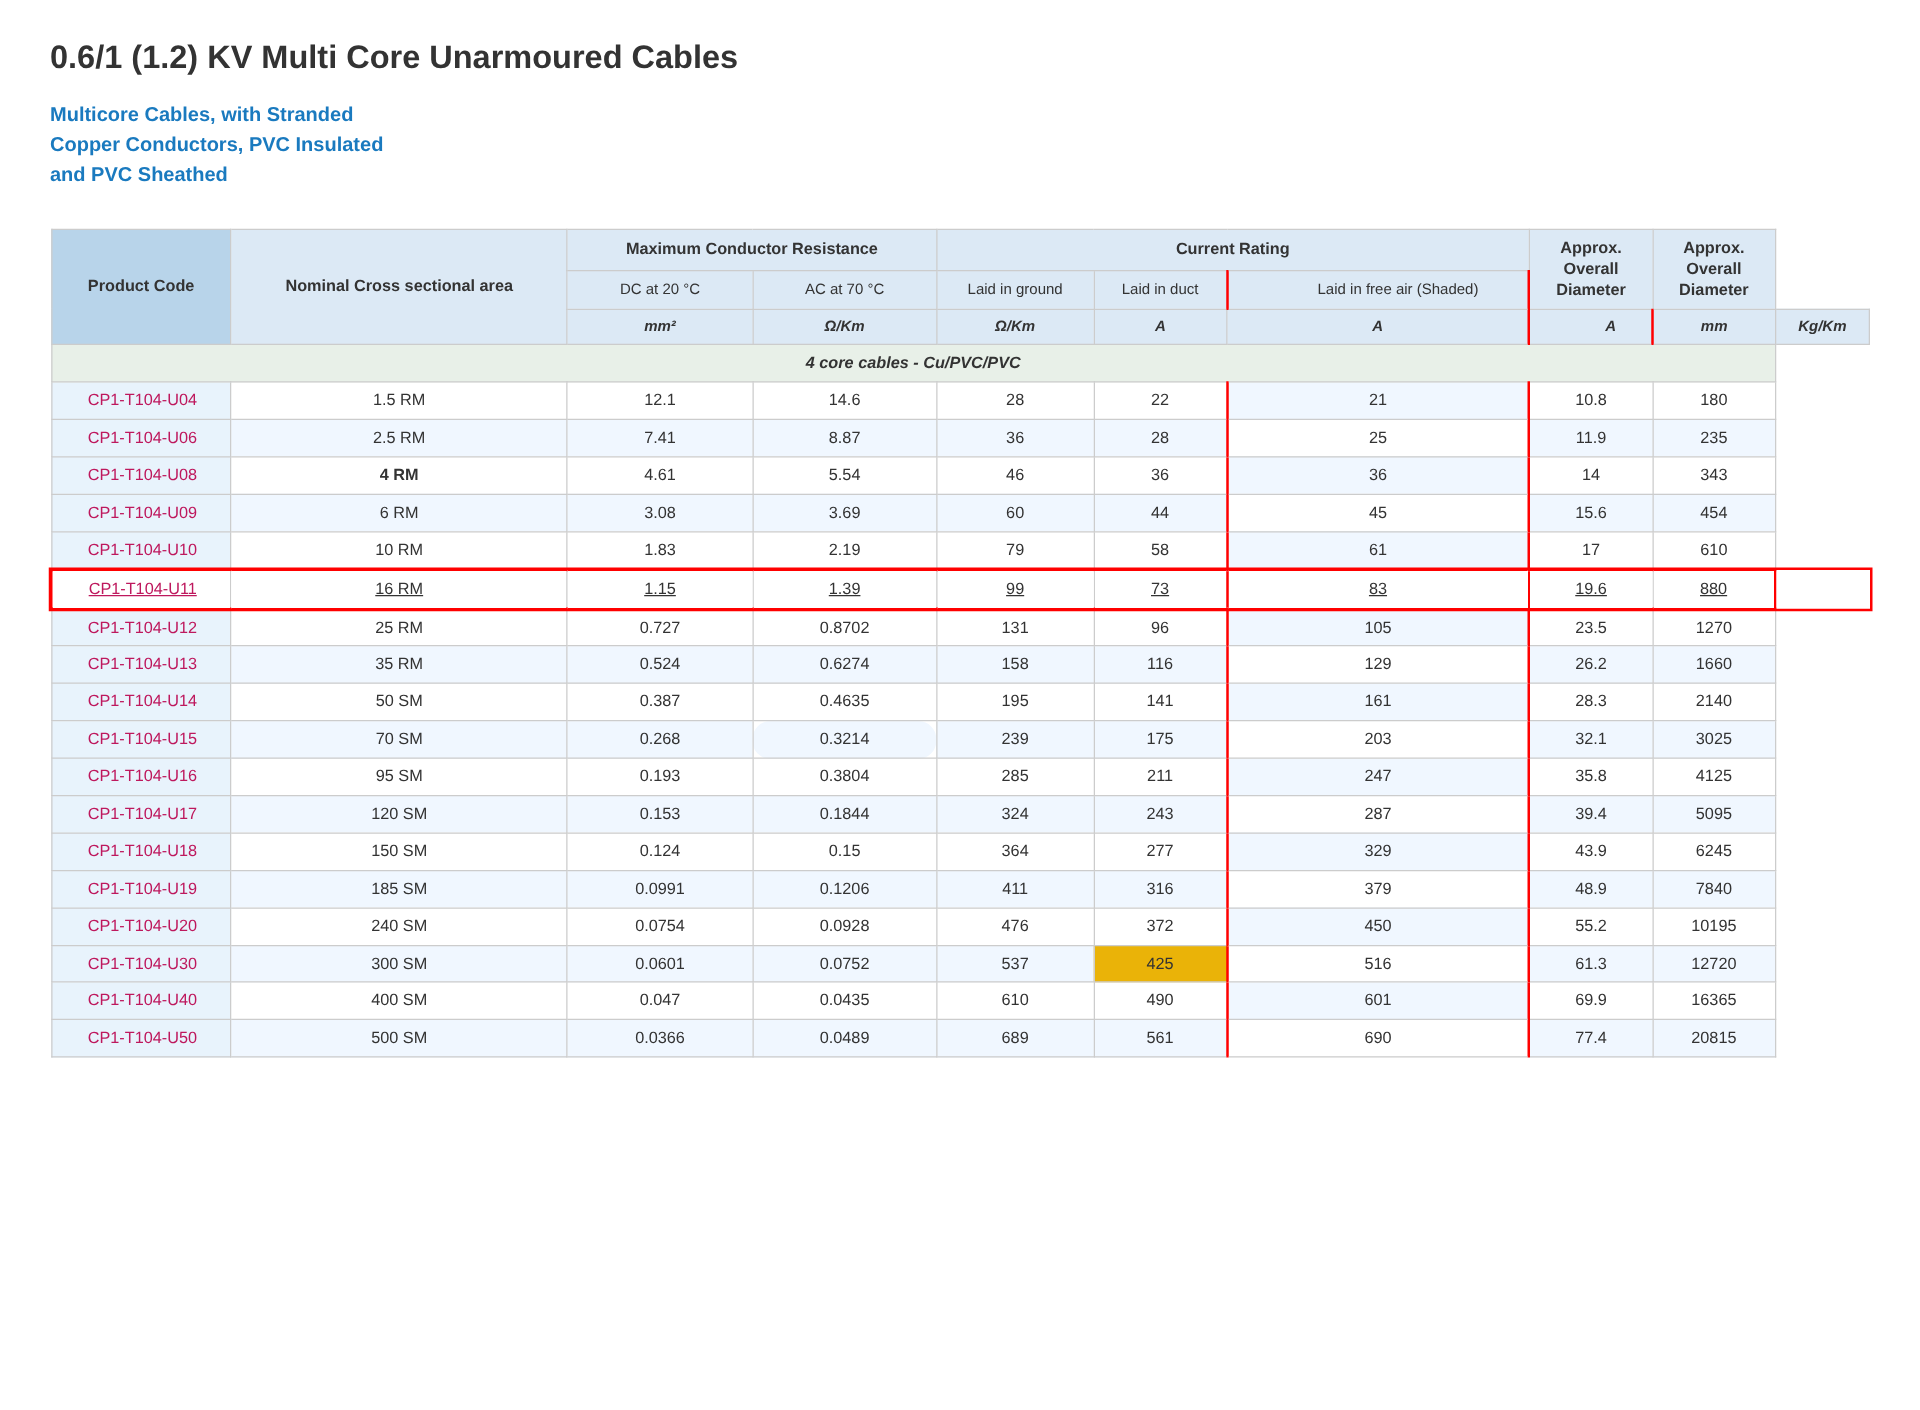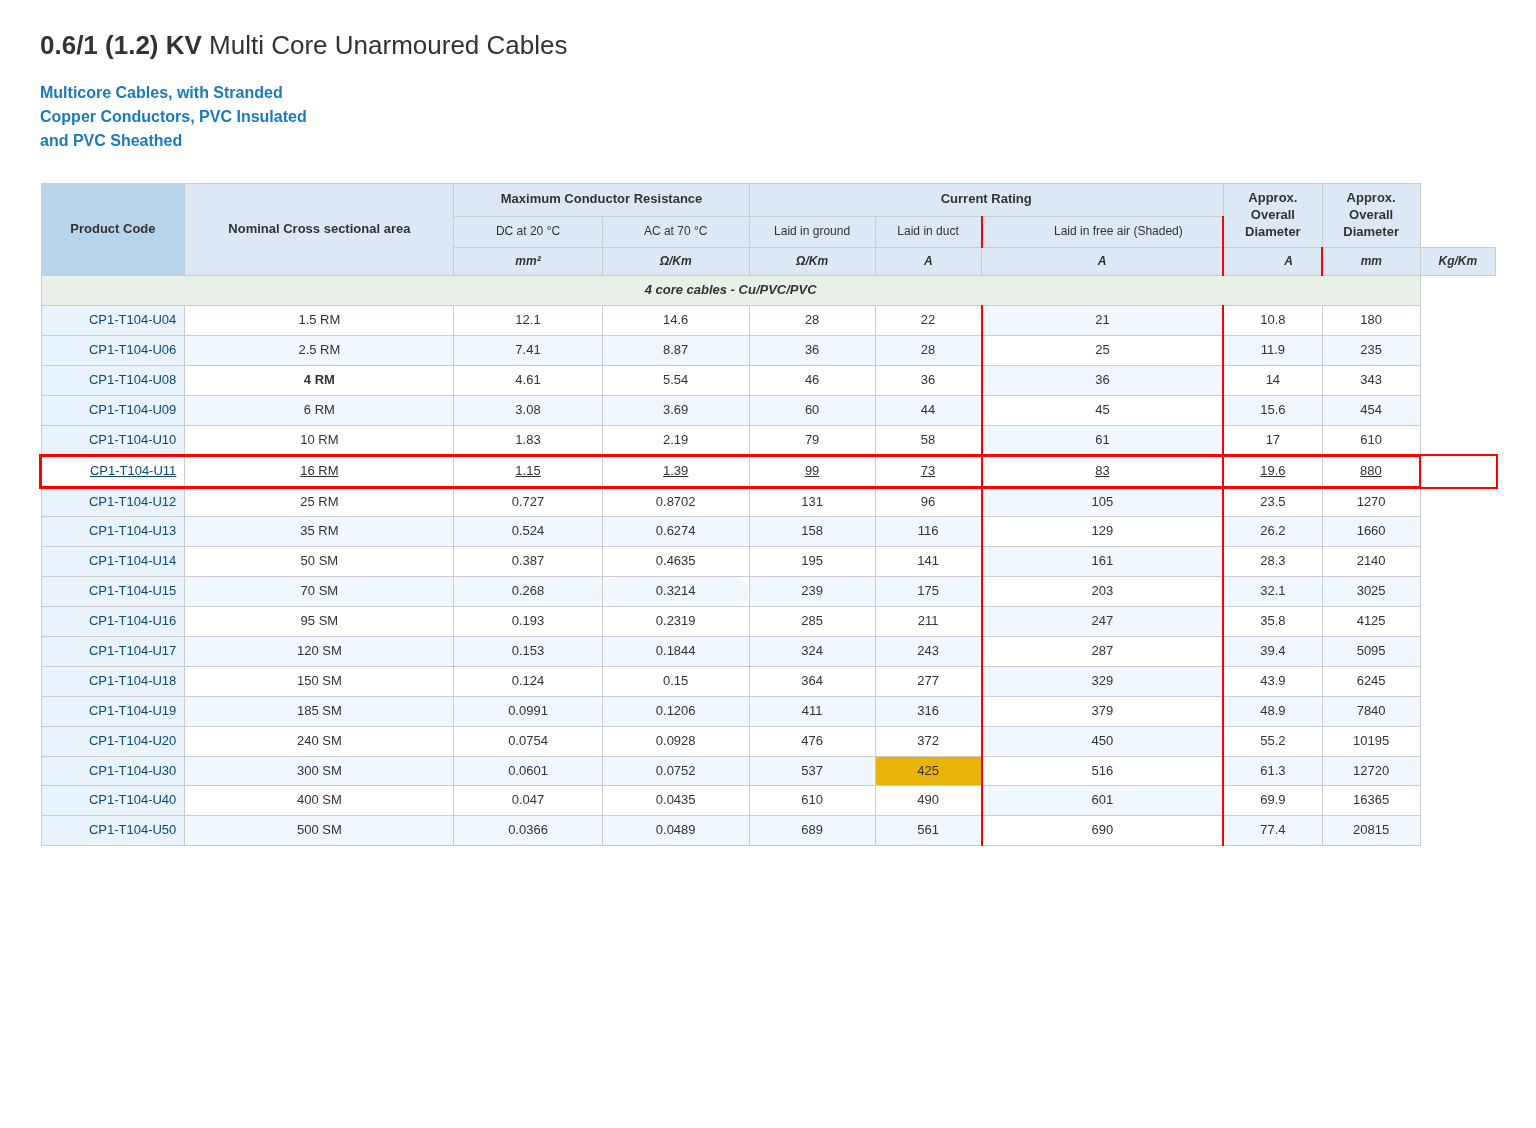--- a/index.html
+++ b/index.html
@@ -8,21 +8,21 @@
       background: #fff;
       padding: 30px 40px;
       color: #333;
       font-size: 14px;
     }
     .page-title {
       font-size: 26px;
       margin-bottom: 20px;
       color: #333;
     }
-    .page-title strong { font-weight: 400; }
+    .page-title strong { font-weight: 700; }
     .intro-section {
       display: flex;
       align-items: center;
       margin-bottom: 30px;
       gap: 40px;
     }
     .intro-text {
       color: #1a7abf;
       font-weight: bold;
       font-size: 16px;
@@ -136,24 +136,24 @@
     .col-free-air {
       border-left: 2px solid red;
       border-right: 2px solid red;
     }
     .col-free-air-header {
       border-left: 2px solid red !important;
       border-right: 2px solid red !important;
       padding-left: 40px;
     }
     .product-code-cell {
-      text-align: right;
+      text-align: center;
       padding-left: 10px;
       background: #e8f3fc !important;
-      color: #0c4a6e;
+      color: #be185d;
     }
     .highlighted-row .product-code-cell {
       background: #fff !important;
     }
   </style>
 </head>
 <body>
 
 <h1 class="page-title">
   <span>0.6/1 (1.2) KV</span>&nbsp;<strong>Multi Core Unarmoured Cables</strong>
@@ -308,21 +308,21 @@
         <td style="background: rgb(240, 247, 255);">239</td>
         <td style="background: rgb(240, 247, 255);">175</td>
         <td class="col-free-air">203</td>
         <td style="background: rgb(240, 247, 255);">32.1</td>
         <td style="background: rgb(240, 247, 255);">3025</td>
       </tr>
       <tr>
         <td class="product-code-cell" style="background: rgb(232, 243, 252);">CP1-T104-U16</td>
         <td style="background: rgb(255, 255, 255);">95 SM</td>
         <td style="background: rgb(255, 255, 255);">0.193</td>
-        <td style="background: rgb(255, 255, 255);">0.2319</td>
+        <td style="background: rgb(255, 255, 255);">0.3804</td>
         <td style="background: rgb(255, 255, 255);">285</td>
         <td style="background: rgb(255, 255, 255);">211</td>
         <td class="col-free-air">247</td>
         <td style="background: rgb(255, 255, 255);">35.8</td>
         <td style="background: rgb(255, 255, 255);">4125</td>
       </tr>
       <tr>
         <td class="product-code-cell" style="background: rgb(216, 236, 248);">CP1-T104-U17</td>
         <td style="background: rgb(240, 247, 255);">120 SM</td>
         <td style="background: rgb(240, 247, 255);">0.153</td>

